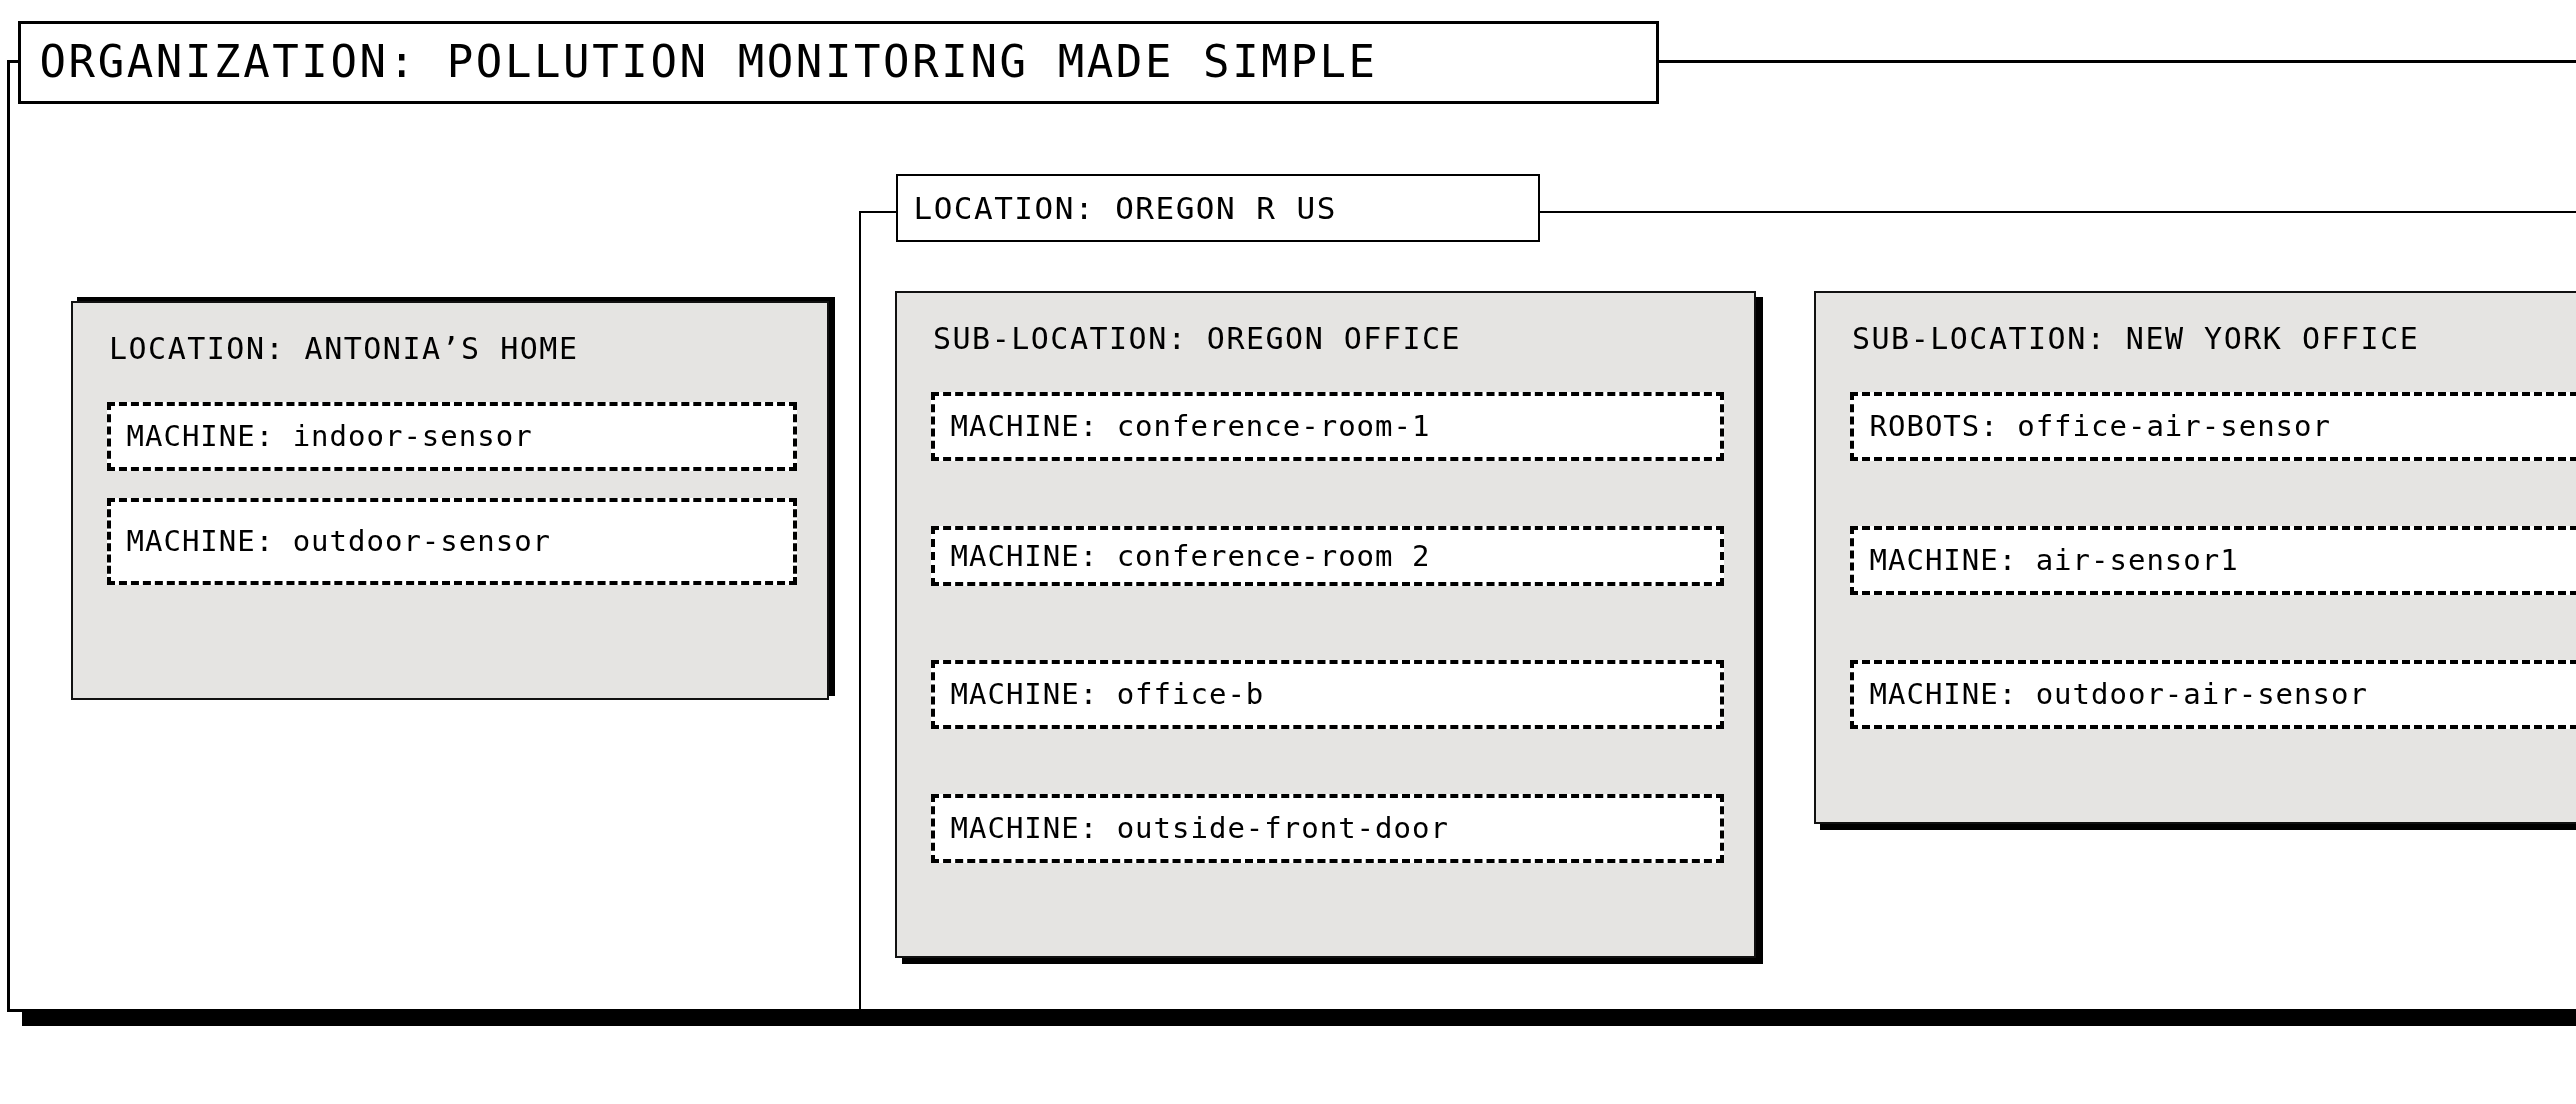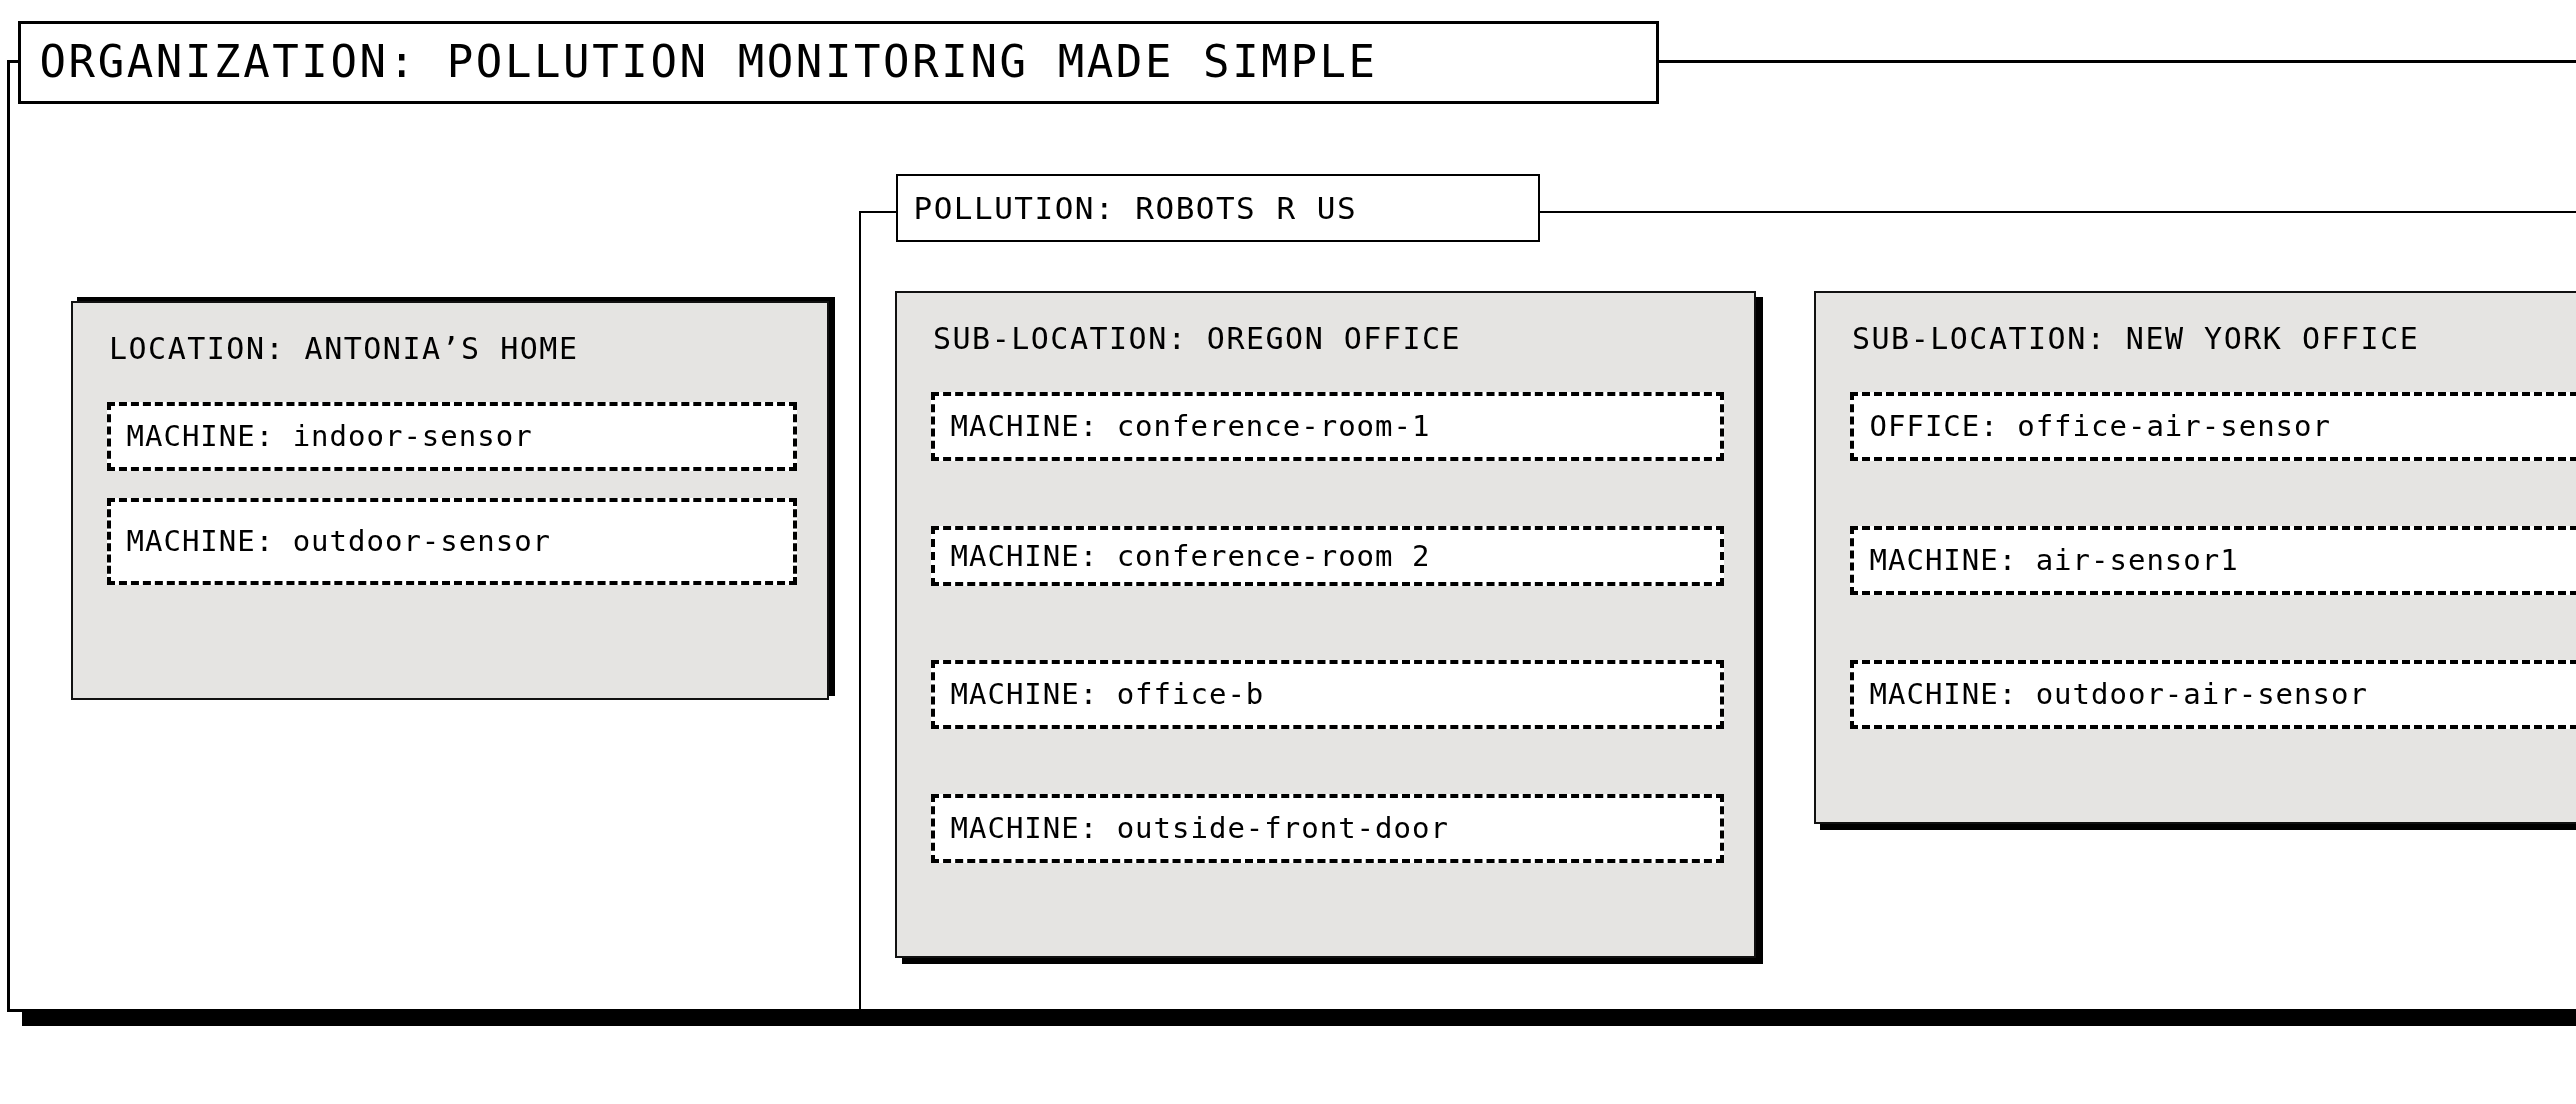--- a/index.html
+++ b/index.html
@@ -103,21 +103,21 @@
   </div>
 
   <div class="machine" style="left:34px;top:195px;width:690px;height:87px;">
     <span class="machine-text">MACHINE: outdoor-sensor</span>
   </div>
 </div>
 
 <div class="abs sub-frame" style="left:859px;top:211px;width:1861px;height:800px;"></div>
 
 <div class="abs sub-label-box" style="left:896px;top:174px;width:644px;height:68px;">
-  <span class="sub-label-text">POLLUTION: ROBOTS R US</span>
+  <span class="sub-label-text">LOCATION: OREGON R US</span>
 </div>
 
 <div class="shadow loc-panel-shadow abs" style="left:902px;top:297px;width:861px;height:667px;"></div>
 
 <div class="abs loc-panel" style="left:895px;top:291px;width:861px;height:667px;">
 
   <div class="panel-title" style="top:28px;left:36px;">SUB-LOCATION: OREGON OFFICE</div>
 
   <div class="machine" style="left:34px;top:99px;width:793px;height:69px;">
     <span class="machine-text">MACHINE: conference-room-1</span>
@@ -136,21 +136,21 @@
   </div>
 </div>
 
 <div class="shadow loc-panel-shadow abs" style="left:1820px;top:297px;width:904px;height:533px;"></div>
 
 <div class="abs loc-panel" style="left:1814px;top:291px;width:904px;height:533px;">
 
   <div class="panel-title" style="top:28px;left:36px;">SUB-LOCATION: NEW YORK OFFICE</div>
 
   <div class="machine" style="left:34px;top:99px;width:836px;height:69px;">
-    <span class="machine-text">OFFICE: office-air-sensor</span>
+    <span class="machine-text">ROBOTS: office-air-sensor</span>
   </div>
 
   <div class="machine" style="left:34px;top:233px;width:836px;height:69px;">
     <span class="machine-text">MACHINE: air-sensor1</span>
   </div>
 
   <div class="machine" style="left:34px;top:367px;width:836px;height:69px;">
     <span class="machine-text">MACHINE: outdoor-air-sensor</span>
   </div>
 </div>

